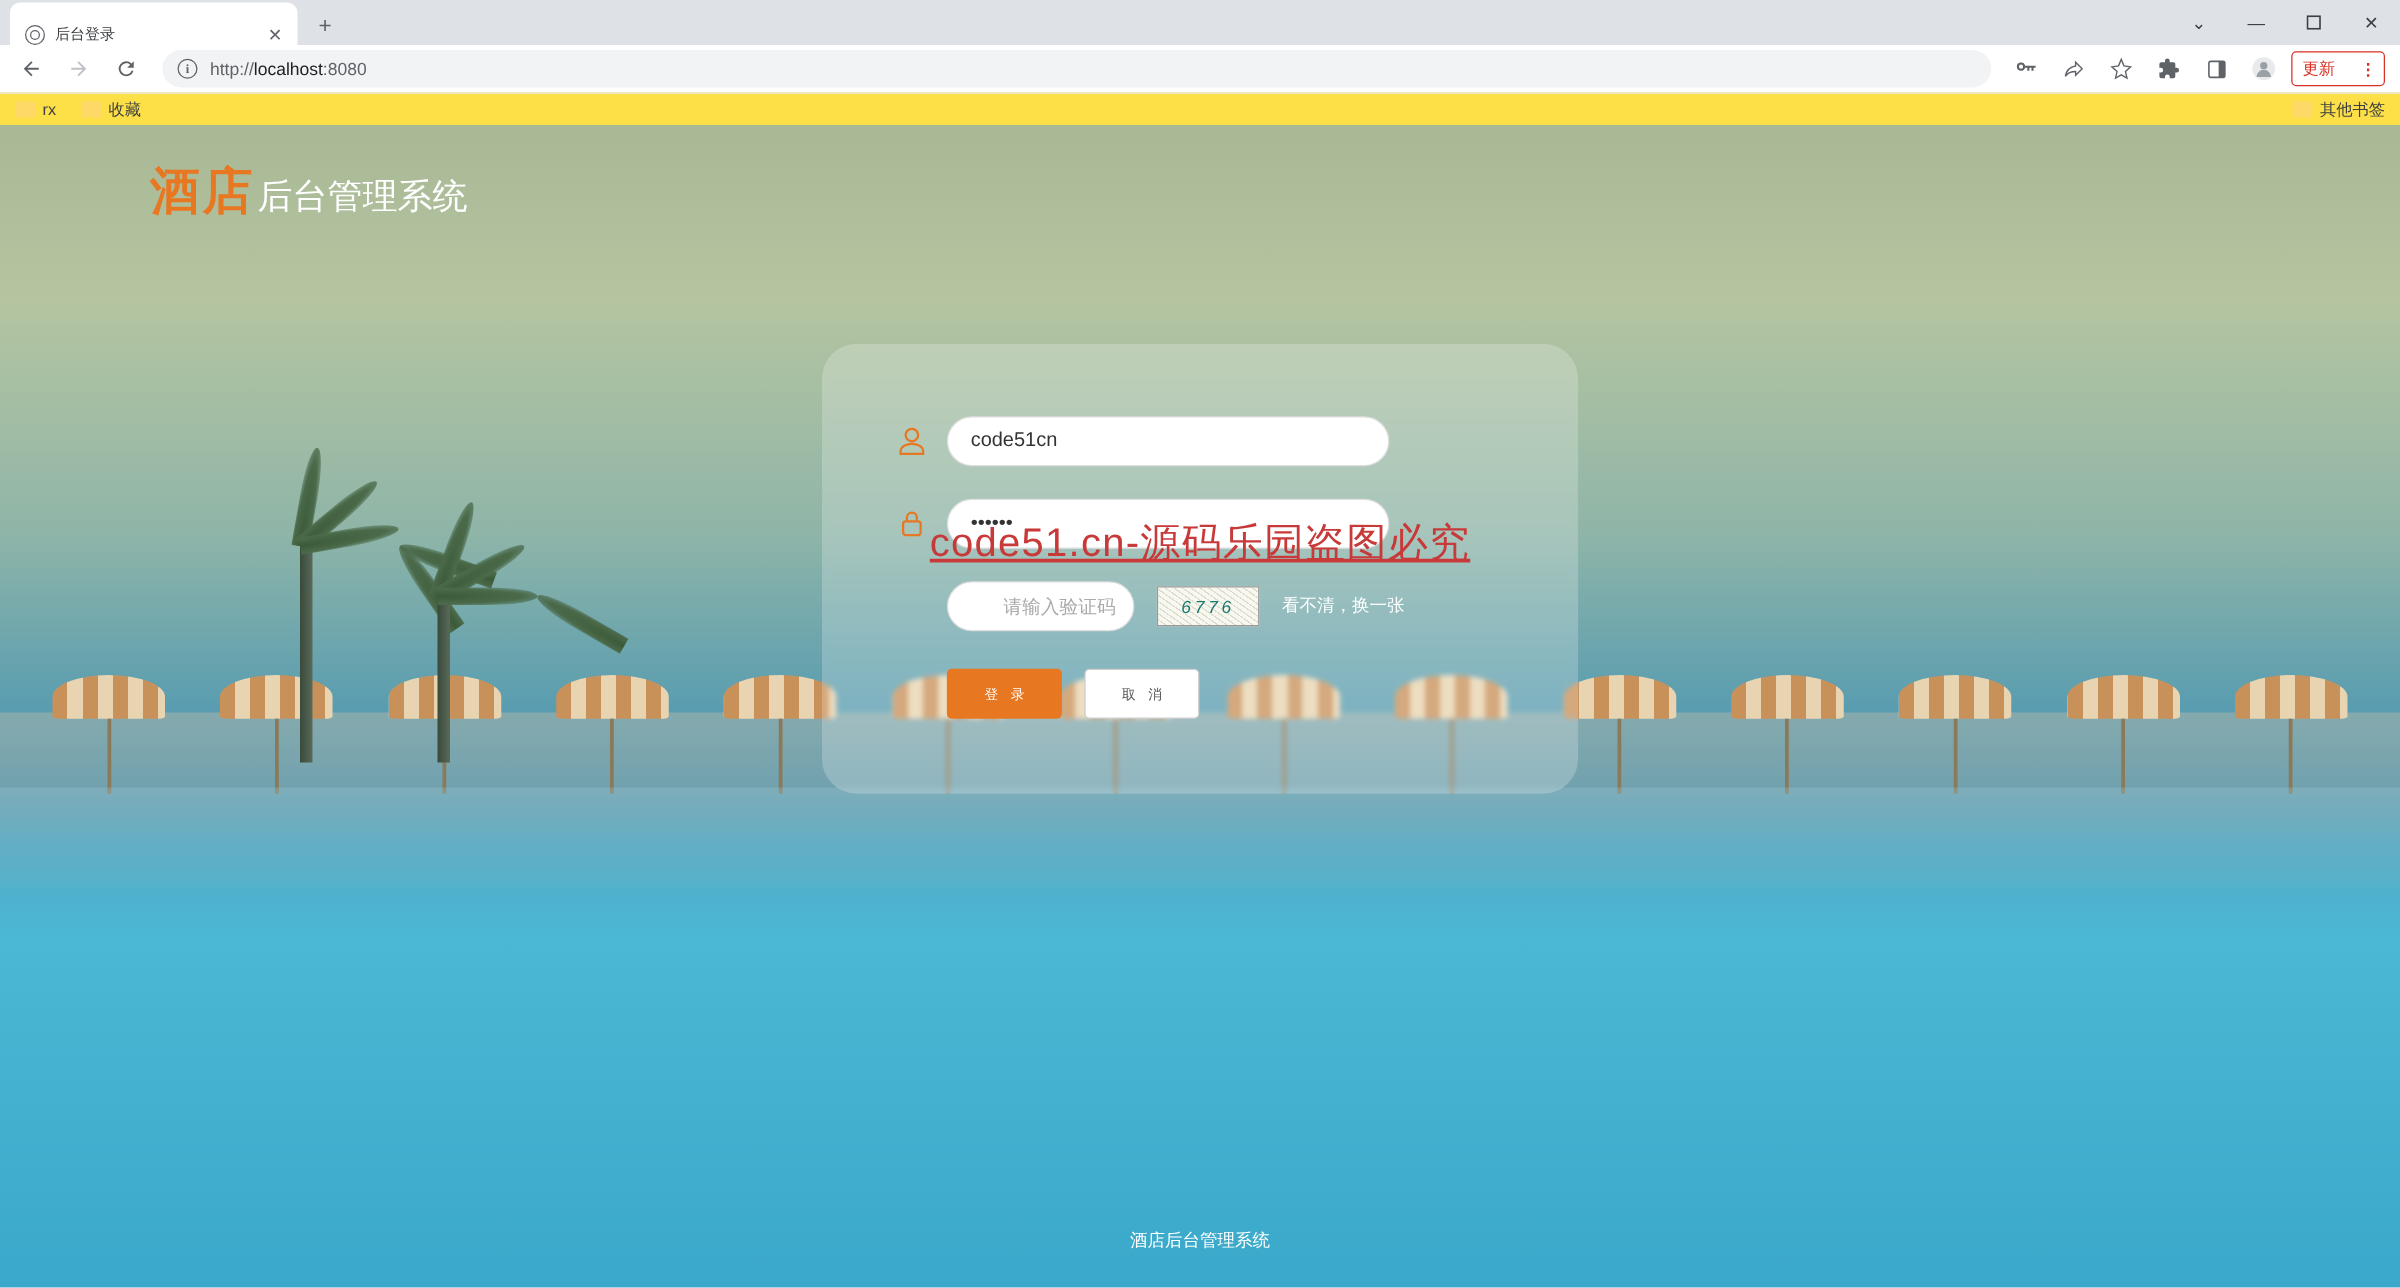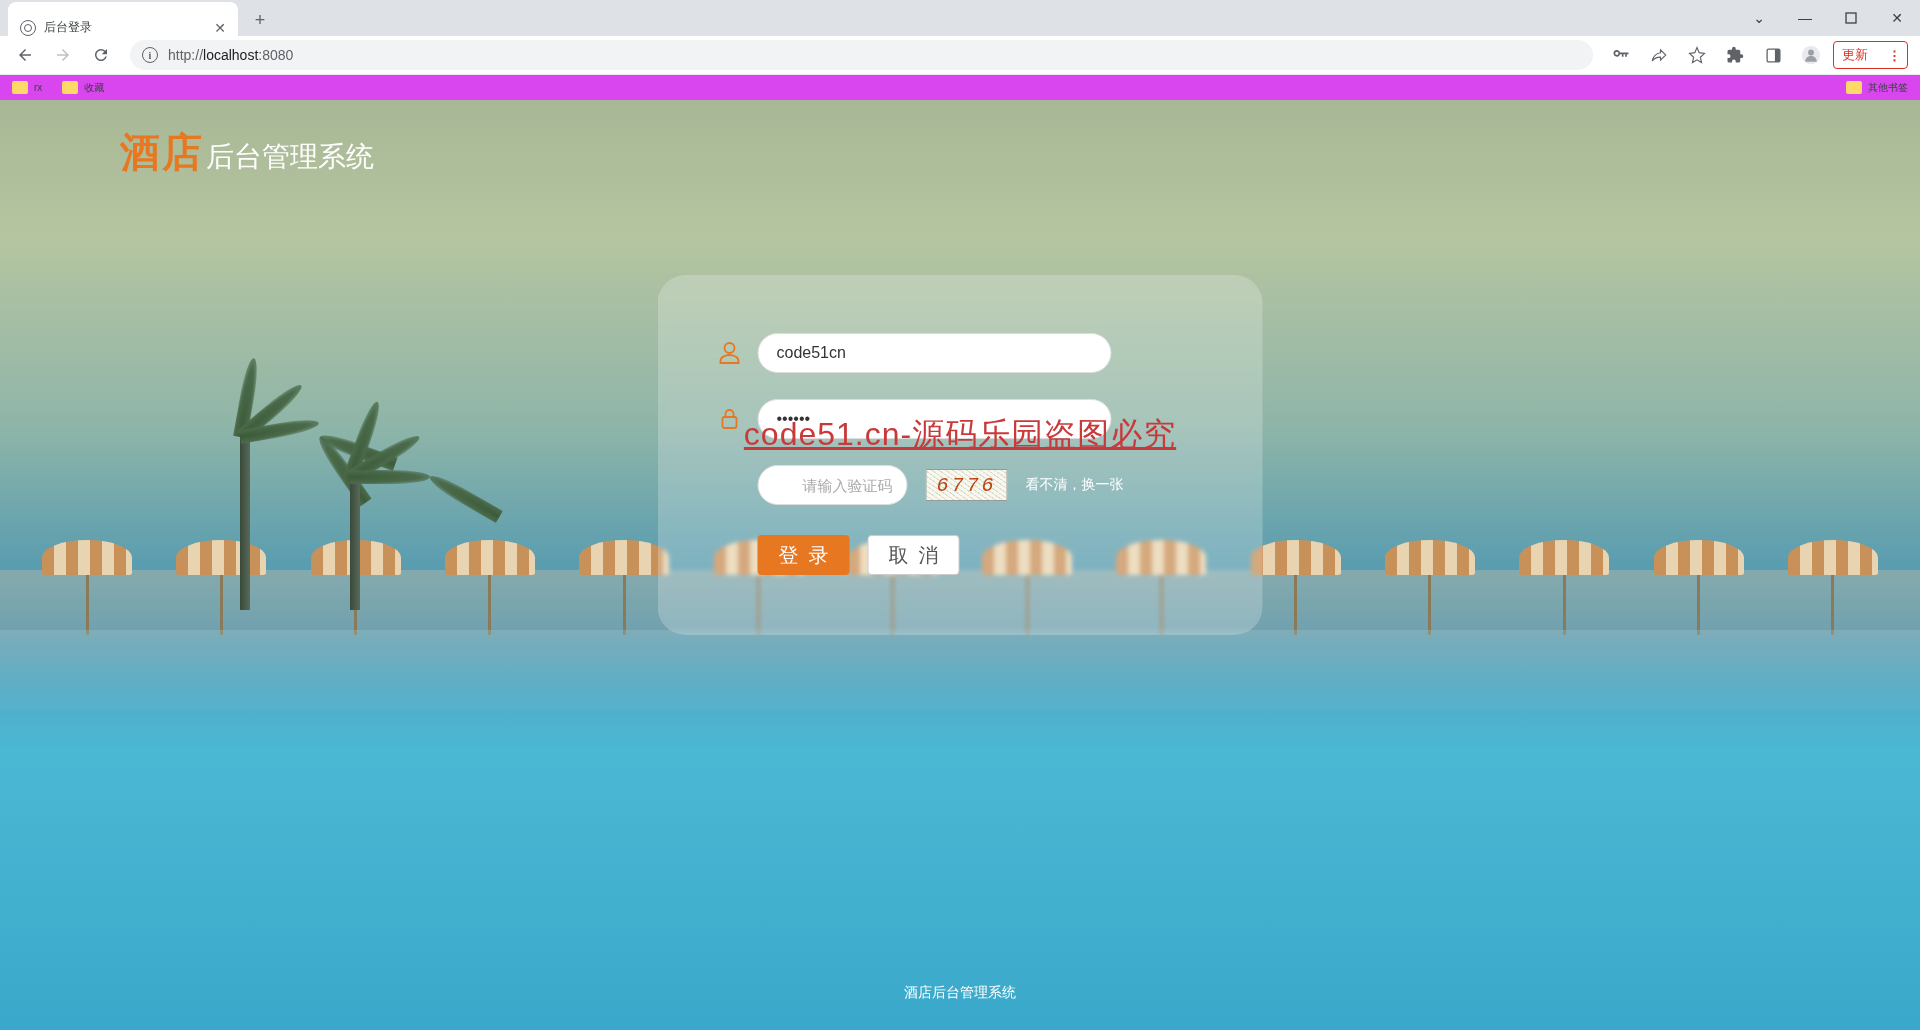--- a/index.html
+++ b/index.html
@@ -151,28 +151,28 @@
       border: 1px solid #d93025;
       color: #d93025;
       border-radius: 4px;
       padding: 4px 8px;
       font-size: 13px;
       display: flex;
       align-items: center;
       gap: 20px;
     }
     .bookmarks-bar {
-      background: #d946ef;
+      background: #fde047;
       height: 26px;
       display: flex;
       align-items: center;
       padding: 0 12px;
       gap: 20px;
       border-top: 1px solid #e8eaed;
-      font-size: 10px;
+      font-size: 13px;
       color: #3c4043;
     }
     .bookmark-item {
       display: flex;
       align-items: center;
       gap: 6px;
     }
     .folder-icon {
       width: 16px;
       height: 13px;
@@ -339,24 +339,24 @@
     }
     .captcha-input::placeholder { color: #aaa; }
     .captcha-img {
       width: 82px;
       height: 32px;
       background: #f8f8f0;
       border: 1px solid #999;
       display: flex;
       align-items: center;
       justify-content: center;
-      font-size: 20px;
+      font-size: 14px;
       letter-spacing: 3px;
-      color: #c2410c;
-      font-family: Liberation Mono, monospace;
+      color: #0f766e;
+      font-family: Liberation Sans, sans-serif;
       font-style: italic;
       position: relative;
       overflow: hidden;
     }
     .captcha-img::before {
       content: "";
       position: absolute;
       inset: 0;
       background: repeating-linear-gradient(35deg, transparent 0 3px, rgba(150,160,120,0.3) 3px 4px);
     }
@@ -366,21 +366,21 @@
     }
     .button-row {
       display: flex;
       gap: 18px;
     }
     .btn {
       width: 92px;
       height: 40px;
       border: none;
       border-radius: 4px;
-      font-size: 20px;
+      font-size: 11px;
       letter-spacing: 10px;
       text-indent: 10px;
       cursor: pointer;
     }
     .btn-primary {
       background: #e87722;
       color: #fff;
     }
     .btn-secondary {
       background: #fff;

